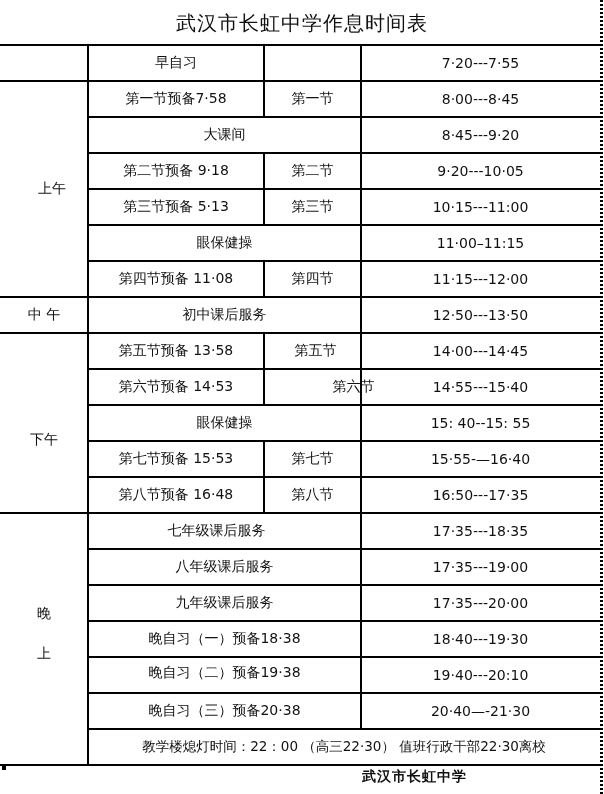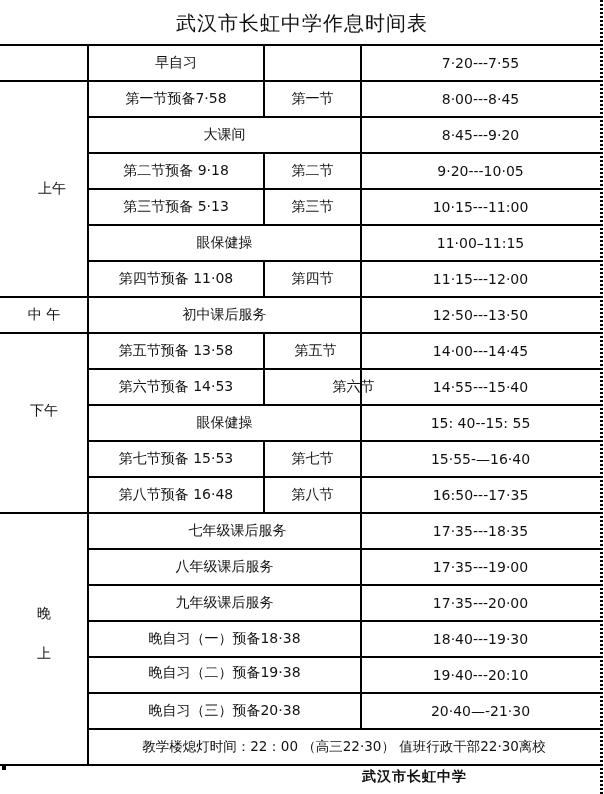--- a/index.html
+++ b/index.html
@@ -51,21 +51,21 @@
     <div class="vl" style="left: 263px; top: 81px; height: 36px;"></div>
     <div class="vl" style="left: 263px; top: 153px; height: 36px;"></div>
     <div class="vl" style="left: 263px; top: 189px; height: 36px;"></div>
     <div class="vl" style="left: 263px; top: 261px; height: 36px;"></div>
     <div class="vl" style="left: 263px; top: 333px; height: 36px;"></div>
     <div class="vl" style="left: 263px; top: 369px; height: 36px;"></div>
     <div class="vl" style="left: 263px; top: 441px; height: 36px;"></div>
     <div class="vl" style="left: 263px; top: 477px; height: 36px;"></div>
     <div class="cell" style="left: 0px; top: 81px; width: 104px; height: 216px;">上午</div>
     <div class="cell" style="left: 0px; top: 297px; width: 88px; height: 36px;">中    午</div>
-    <div class="cell" style="left: 0px; top: 321px; width: 88px; height: 180px;">下午</div>
+    <div class="cell" style="left: 0px; top: 350px; width: 88px; height: 180px;">下午</div>
     <div class="cell" style="left: 0px; top: 513px; width: 88px; height: 252px; flex-direction: column; justify-content: flex-start; padding-top: 92px; box-sizing: border-box;">
       <div style="margin-bottom: 22px;">晚</div>
       <div>上</div>
     </div>
     <div class="cell" style="left: 88px; top: 45px; width: 176px; height: 36px;">早自习</div>
     <div class="cell" style="left: 264px; top: 45px; width: 97px; height: 36px;"></div>
     <div class="cell" style="left: 361px; top: 45px; width: 239px; height: 36px;">7·20---7·55</div>
     <div class="cell" style="left: 88px; top: 81px; width: 176px; height: 36px;">第一节预备7·58</div>
     <div class="cell" style="left: 264px; top: 81px; width: 97px; height: 36px;">第一节</div>
     <div class="cell" style="left: 361px; top: 81px; width: 239px; height: 36px;">8·00---8·45</div>
@@ -91,21 +91,21 @@
     <div class="cell" style="left: 264px; top: 369px; width: 97px; height: 35px; margin-left: 41px;">第六节</div>
     <div class="cell" style="left: 361px; top: 369px; width: 239px; height: 36px;">14·55---15·40</div>
     <div class="cell" style="left: 88px; top: 405px; width: 273px; height: 36px;">眼保健操</div>
     <div class="cell" style="left: 361px; top: 405px; width: 239px; height: 36px;">15: 40--15: 55</div>
     <div class="cell" style="left: 88px; top: 441px; width: 176px; height: 36px;">第七节预备 15·53</div>
     <div class="cell" style="left: 264px; top: 441px; width: 97px; height: 36px;">第七节</div>
     <div class="cell" style="left: 361px; top: 441px; width: 239px; height: 36px;">15·55-—16·40</div>
     <div class="cell" style="left: 88px; top: 477px; width: 176px; height: 36px;">第八节预备 16·48</div>
     <div class="cell" style="left: 264px; top: 477px; width: 97px; height: 36px;">第八节</div>
     <div class="cell" style="left: 361px; top: 477px; width: 239px; height: 36px;">16:50---17·35</div>
-    <div class="cell" style="left: 101px; top: 513px; width: 273px; height: 36px;">七年级课后服务</div>
+    <div class="cell" style="left: 80px; top: 513px; width: 273px; height: 36px;">七年级课后服务</div>
     <div class="cell" style="left: 361px; top: 513px; width: 239px; height: 36px;">17·35---18·35</div>
     <div class="cell" style="left: 88px; top: 549px; width: 273px; height: 36px;">八年级课后服务</div>
     <div class="cell" style="left: 361px; top: 549px; width: 239px; height: 36px;">17·35---19·00</div>
     <div class="cell" style="left: 88px; top: 585px; width: 273px; height: 36px;">九年级课后服务</div>
     <div class="cell" style="left: 361px; top: 585px; width: 239px; height: 36px;">17·35---20·00</div>
     <div class="cell" style="left: 88px; top: 621px; width: 273px; height: 36px;">晚自习（一）预备18·38</div>
     <div class="cell" style="left: 361px; top: 621px; width: 239px; height: 36px;">18·40---19·30</div>
     <div class="cell" style="left: 88px; top: 657px; width: 273px; height: 32px;">晚自习（二）预备19·38</div>
     <div class="cell" style="left: 361px; top: 657px; width: 239px; height: 36px;">19·40---20:10</div>
     <div class="cell" style="left: 88px; top: 693px; width: 273px; height: 36px;">晚自习（三）预备20·38</div>

